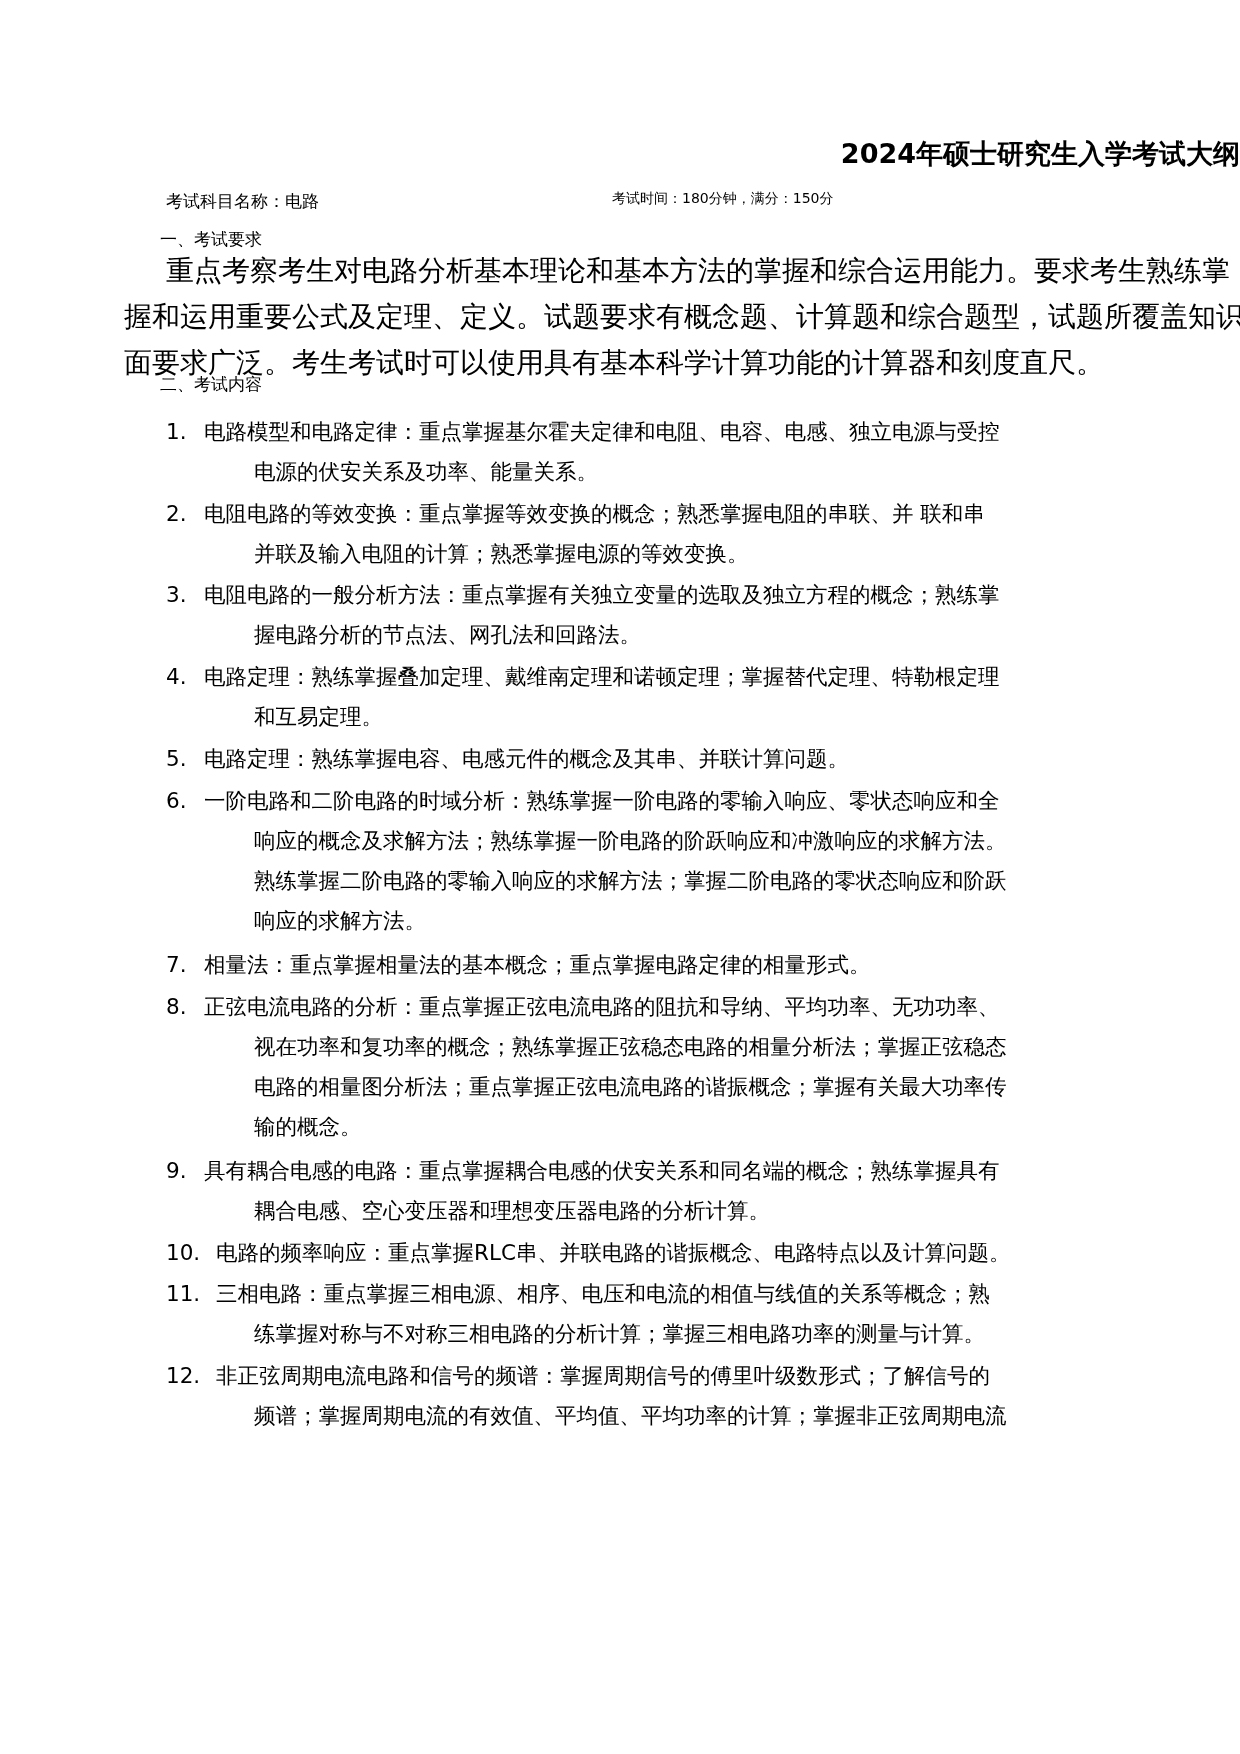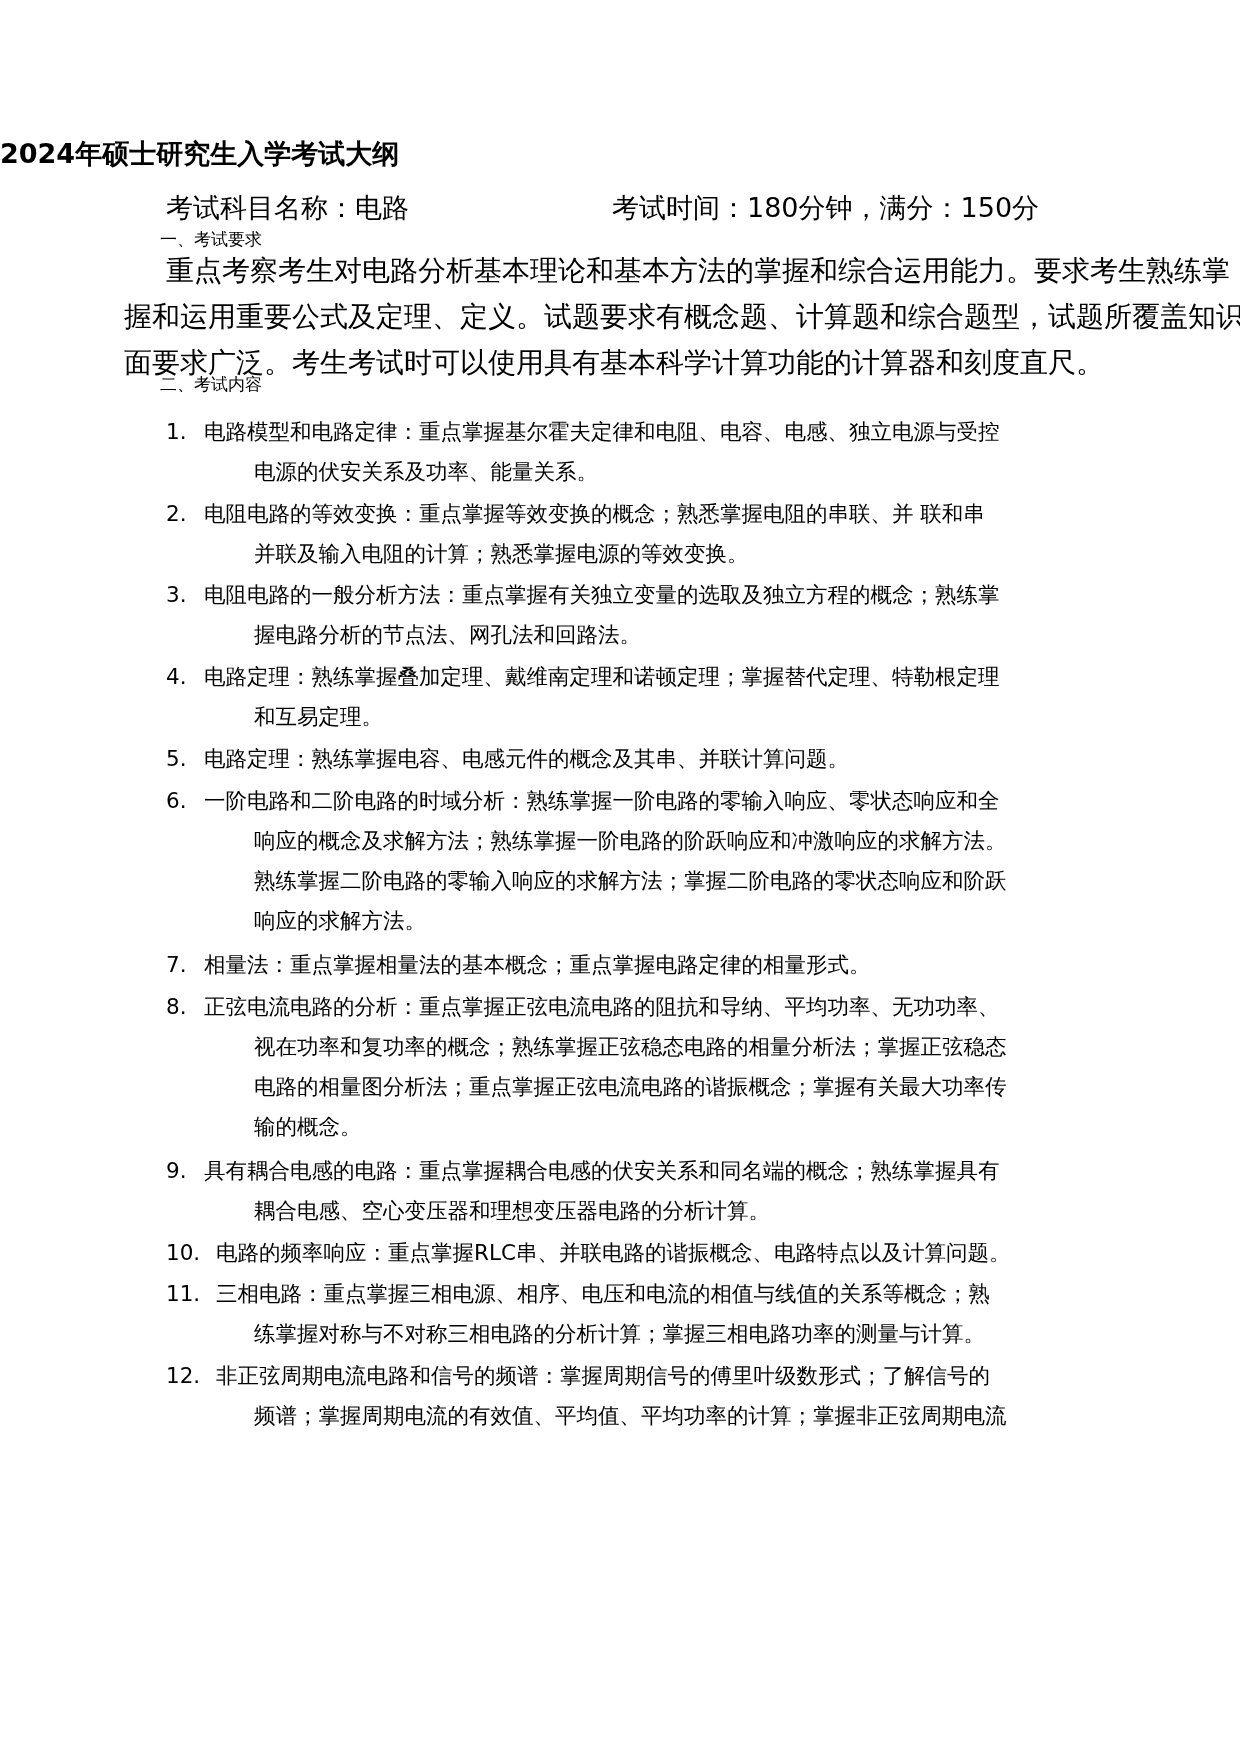--- a/index.html
+++ b/index.html
@@ -4,24 +4,24 @@
   <style>
     html, body { margin: 0; padding: 0; background: #ffffff; }
     body {
       width: 1240px; height: 1754px; position: relative; overflow: hidden;
       font-family: "DejaVu Sans", "Liberation Sans", sans-serif;
       color: #000;
     }
     .page { position: absolute; left: 0; top: 0; width: 1240px; height: 1754px; }
     .title {
       position: absolute; left: 0; width: 1240px; top: 136px;
-      text-align: left; font-size: 27px; font-weight: bold; letter-spacing: 0px;
+      text-align: right; font-size: 27px; font-weight: bold; letter-spacing: 0px;
     }
-    .meta-left { position: absolute; left: 166px; top: 190px; font-size: 27px; }
-    .meta-right { position: absolute; left: 612px; top: 190px; font-size: 27px; }
+    .meta-left { position: absolute; left: 166px; top: 190px; font-size: 17px; }
+    .meta-right { position: absolute; left: 612px; top: 190px; font-size: 14px; }
     .section-heading {
       position: absolute; left: 160px; font-size: 17px; font-weight: normal;
     }
     .para {
       position: absolute; left: 124px; width: 992px; font-size: 28px;
       line-height: 46px; text-indent: 42px; text-align: justify;
     }
     .item {
       position: absolute; left: 166px; width: 950px; font-size: 21.5px; line-height: 46px;
     }

